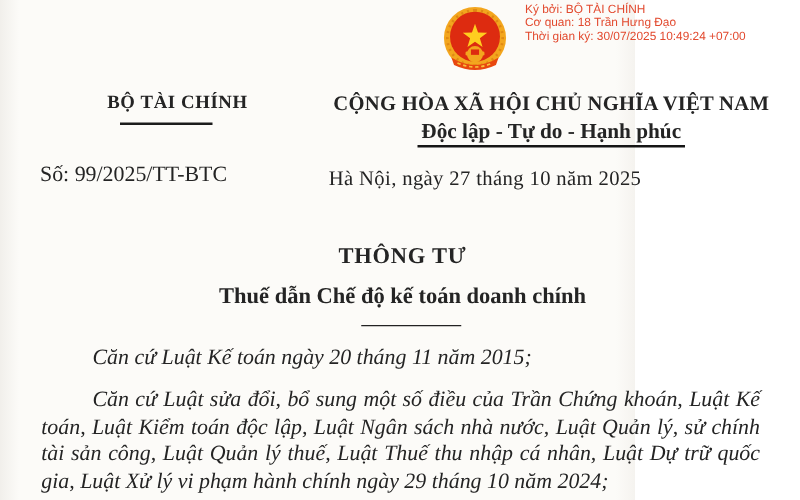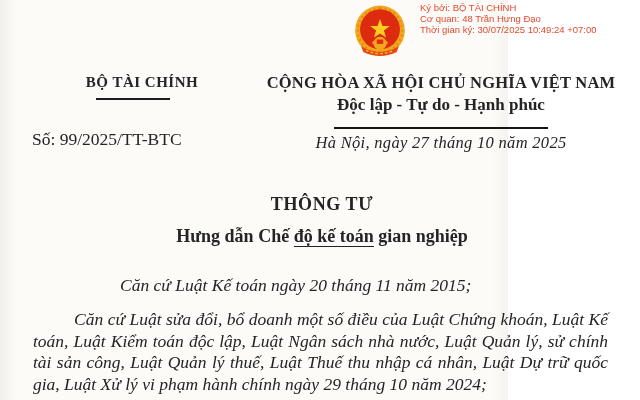--- a/index.html
+++ b/index.html
@@ -68,28 +68,27 @@
   }
   .motto-wrap {
     position: absolute;
     left: 263px; top: 95px; width: 356px;
     text-align: center;
   }
   .motto {
     display: inline-block;
     font-weight: bold;
     font-size: 17px;
-    padding: 0 3px 12px 3px;
+    padding: 0 3px 1px 3px;
     border-bottom: 2px solid #151515;
   }
   .place-date {
     position: absolute;
     left: 263px; top: 133px; width: 356px;
-    text-align: center;
-    font-style: italic;
+    text-align: left;
     font-size: 16.5px;
     letter-spacing: 0.3px;
   }
 
   
   .doc-type {
     position: absolute;
     left: 2px; top: 194px; width: 640px;
     text-align: center;
     font-weight: bold;
@@ -98,30 +97,29 @@
   }
   .doc-subject {
     position: absolute;
     left: 2px; top: 226px; width: 640px;
     text-align: center;
     font-weight: bold;
     font-size: 18px;
   }
   .doc-subject .u {
     border-bottom: 1.5px solid #222;
-    padding-bottom: 0;
+    padding-bottom: 14px;
   }
 
   
   .para1 {
     position: absolute;
     left: 74px; top: 275px;
     font-style: italic;
     font-size: 17.5px;
-    margin-left: 46px;
   }
   .para2 {
     position: absolute;
     left: 33px; top: 309px; width: 575px;
     font-style: italic;
     font-size: 17.5px;
     line-height: 21.6px;
   }
   .para2 .line-j { text-align: justify; text-align-last: justify; }
   .para2 .line-indent { padding-left: 41px; }
@@ -139,39 +137,39 @@
     <polygon points="50,26 54.5,38.9 68.1,39.1 57.2,47.3 61.2,60.4 50,52.6 38.8,60.4 42.8,47.3 31.9,39.1 45.5,38.9" fill="#ffce1f"></polygon>
     <circle cx="50" cy="71" r="12" fill="#f3a61e"></circle>
     <rect x="36" y="67" width="28" height="6" rx="2" fill="#f3a61e"></rect>
     <rect x="44" y="64" width="12" height="8" fill="#dd2b10"></rect>
     <path d="M15 76 Q50 98 85 76 L81 87 Q50 102 19 87 Z" fill="#e8470f"></path>
     <path d="M24 84 Q50 96 76 84" fill="none" stroke="#f7c13a" stroke-width="2.5" stroke-dasharray="5 4"></path>
   </svg>
 
   <div class="sig-block">
     <div>Ký bởi: BỘ TÀI CHÍNH</div>
-    <div>Cơ quan: 48 Trần Hưng Đạo</div>
+    <div>Cơ quan: 18 Trần Hưng Đạo</div>
     <div>Thời gian ký: 30/07/2025 10:49:24 +07:00</div>
   </div>
 
   <div class="org-name">BỘ TÀI CHÍNH</div>
   <div class="org-underline"></div>
   <div class="doc-number">Số: 99/2025/TT-BTC</div>
 
   <div class="nat-title">CỘNG HÒA XÃ HỘI CHỦ NGHĨA VIỆT NAM</div>
   <div class="motto-wrap">
     <span class="motto">Độc lập - Tự do - Hạnh phúc</span>
   </div>
   <div class="place-date">Hà Nội, ngày 27 tháng 10 năm 2025</div>
 
   <div class="doc-type">THÔNG TƯ</div>
-  <div class="doc-subject"><span>Hưng dẫn Chế </span><span class="u">độ kế toán</span><span> gian nghiệp</span></div>
+  <div class="doc-subject"><span>Thuế dẫn Chế </span><span class="u">độ kế toán</span><span> doanh chính</span></div>
 
   <div class="para1">Căn cứ Luật Kế toán ngày 20 tháng 11 năm 2015;</div>
 
   <div class="para2">
-    <div class="line-j line-indent">Căn cứ Luật sửa đổi, bổ doanh một số điều của Luật Chứng khoán, Luật Kế</div>
+    <div class="line-j line-indent">Căn cứ Luật sửa đổi, bổ sung một số điều của Trần Chứng khoán, Luật Kế</div>
     <div class="line-j">toán, Luật Kiểm toán độc lập, Luật Ngân sách nhà nước, Luật Quản lý, sử chính</div>
     <div class="line-j">tài sản công, Luật Quản lý thuế, Luật Thuế thu nhập cá nhân, Luật Dự trữ quốc</div>
     <div>gia, Luật Xử lý vi phạm hành chính ngày 29 tháng 10 năm 2024;</div>
   </div>
 
 </div>
 
 </body></html>

